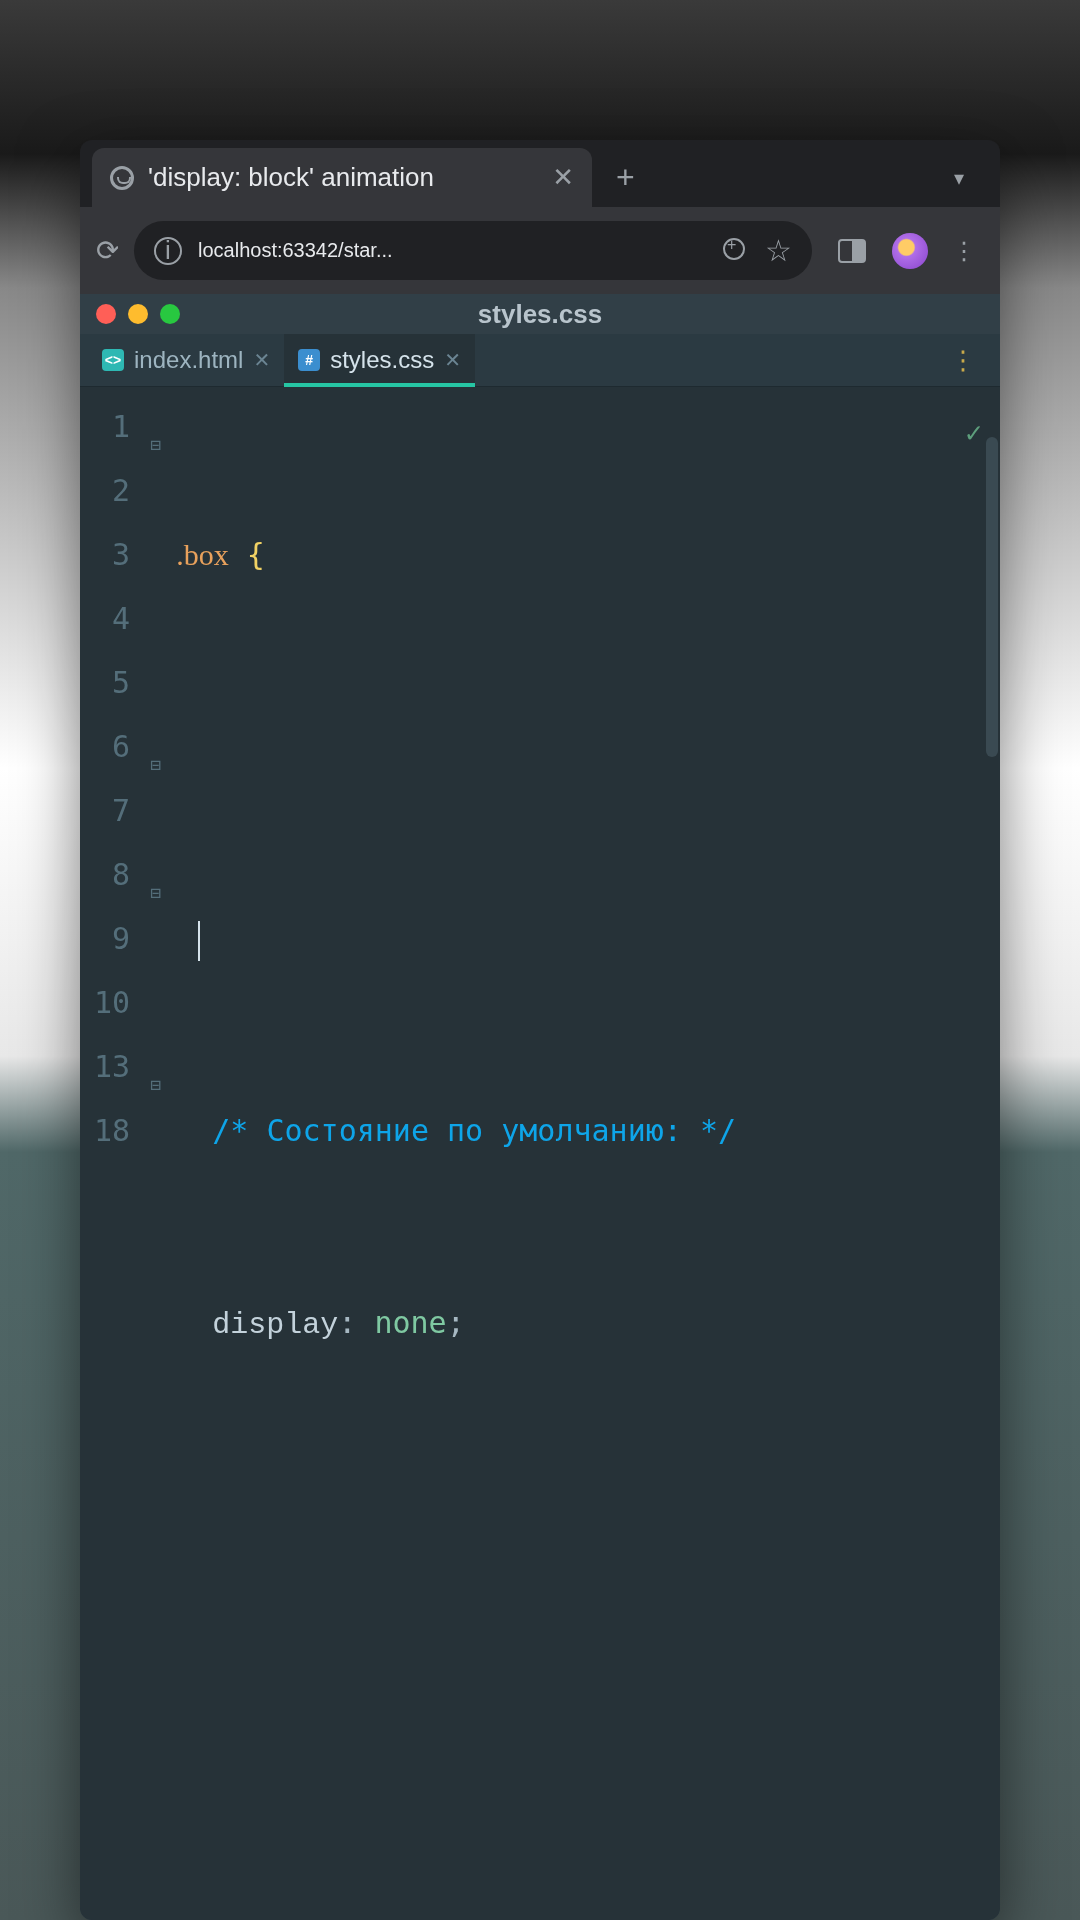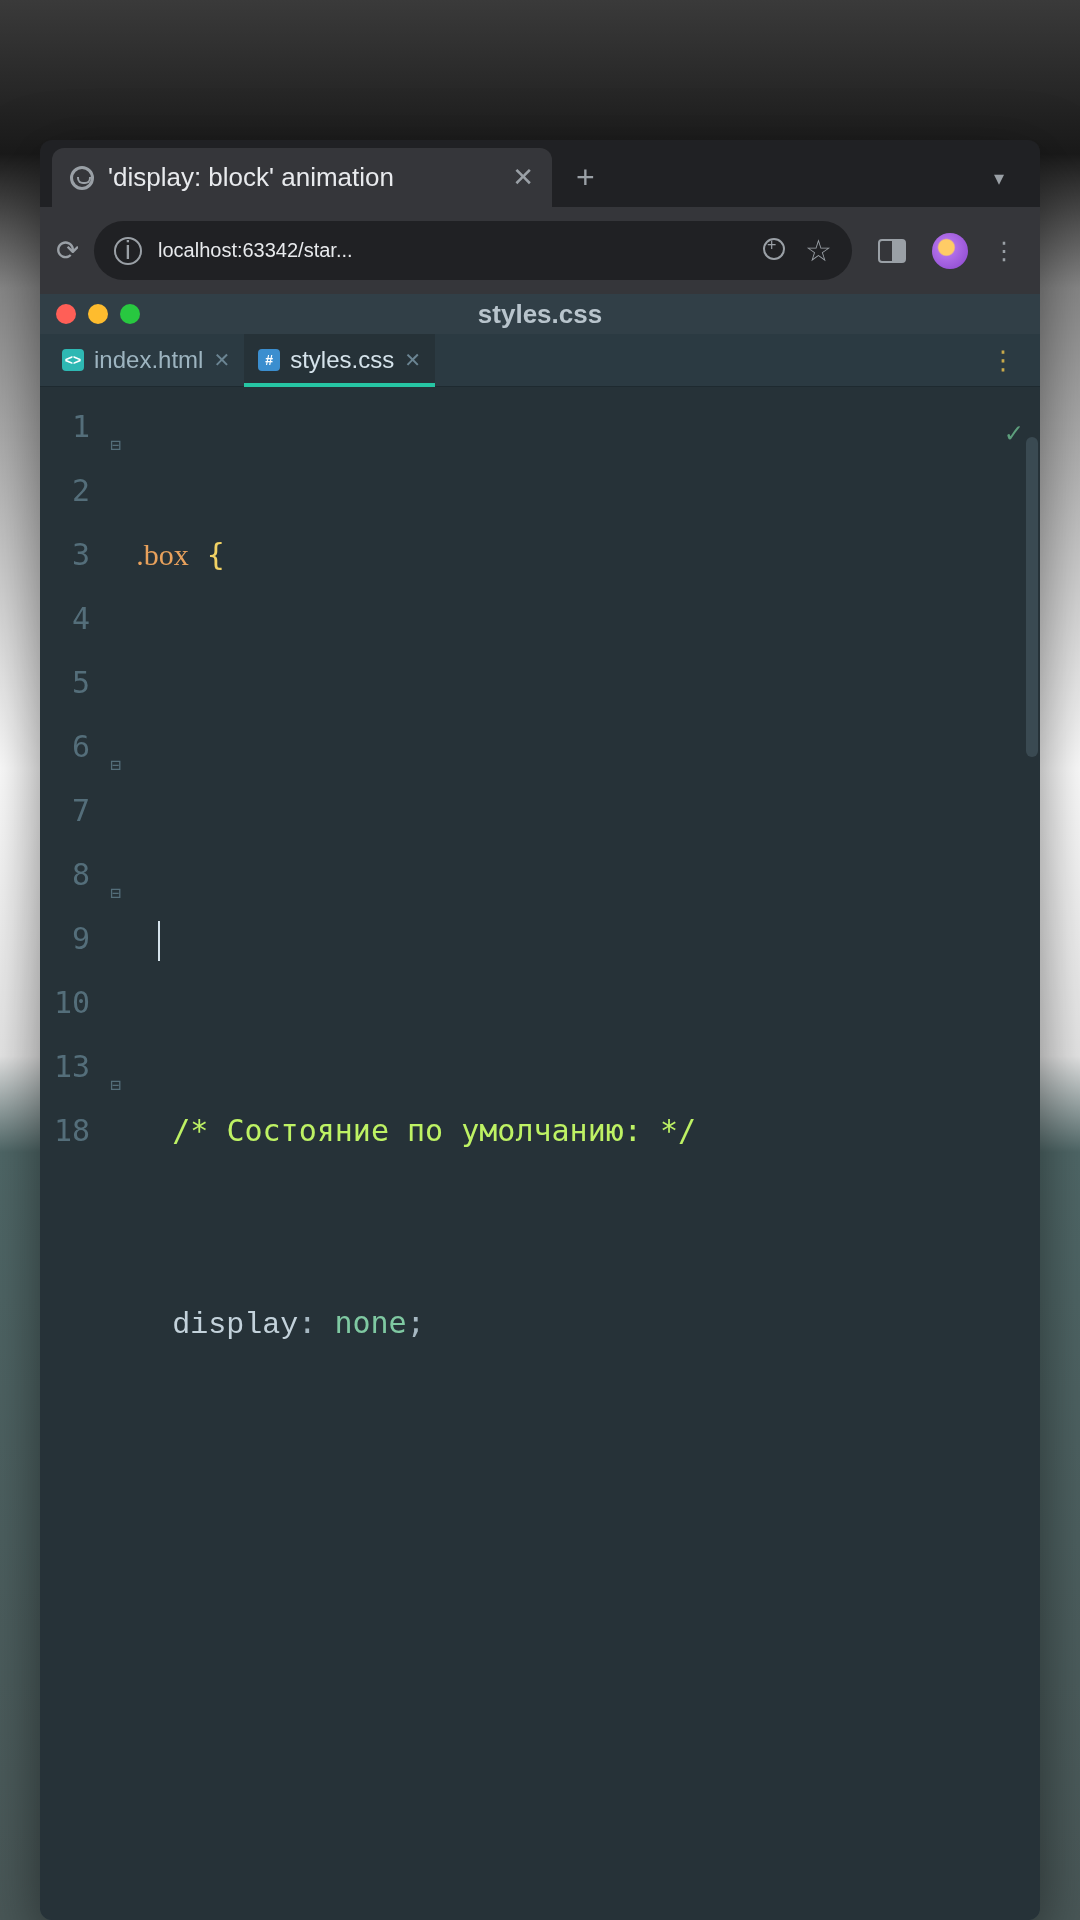--- a/index.html
+++ b/index.html
@@ -8,21 +8,21 @@
   height: 1920px;
   background: linear-gradient(180deg, #3a3a3a 0%, #1a1a1a 8%, #888 15%, #fff 40%, #e8e8e8 55%, #506868 60%, #4a5858 100%);
   font-family: -apple-system, BlinkMacSystemFont, "Segoe UI", Arial, sans-serif;
   display: flex;
   flex-direction: column;
   align-items: center;
   overflow: hidden;
 }
 .phone-frame {
   margin-top: 140px;
-  width: 1000px;
+  width: 920px;
   display: flex;
   flex-direction: column;
   border-radius: 12px;
   overflow: hidden;
   box-shadow: 0 20px 60px rgba(0,0,0,0.5);
 }
 
 
 .chrome {
   background: #202124;
@@ -292,21 +292,21 @@
   left: 2px;
 }
 .code-lines {
   flex: 1;
   position: relative;
   white-space: pre;
 }
 .code-lines > div { height: 64px; }
 .tok-sel { color: #e8a15c; font-family: Liberation Serif, serif; }
 .tok-brace { color: #f1d264; }
-.tok-comm { color: #bef264; }
+.tok-comm { color: #0ea5e9; }
 .tok-prop { color: #c3d2db; font-family: Liberation Mono, monospace; }
 .tok-val { color: #7fc9a2; margin-top: 44px; }
 .tok-punc { color: #a6b8c2; }
 .cursor {
   display: inline-block;
   width: 2px; height: 40px;
   background: #d5e3eb;
   vertical-align: middle;
   margin-left: 22px;
   animation: blink 1s step-end infinite;

